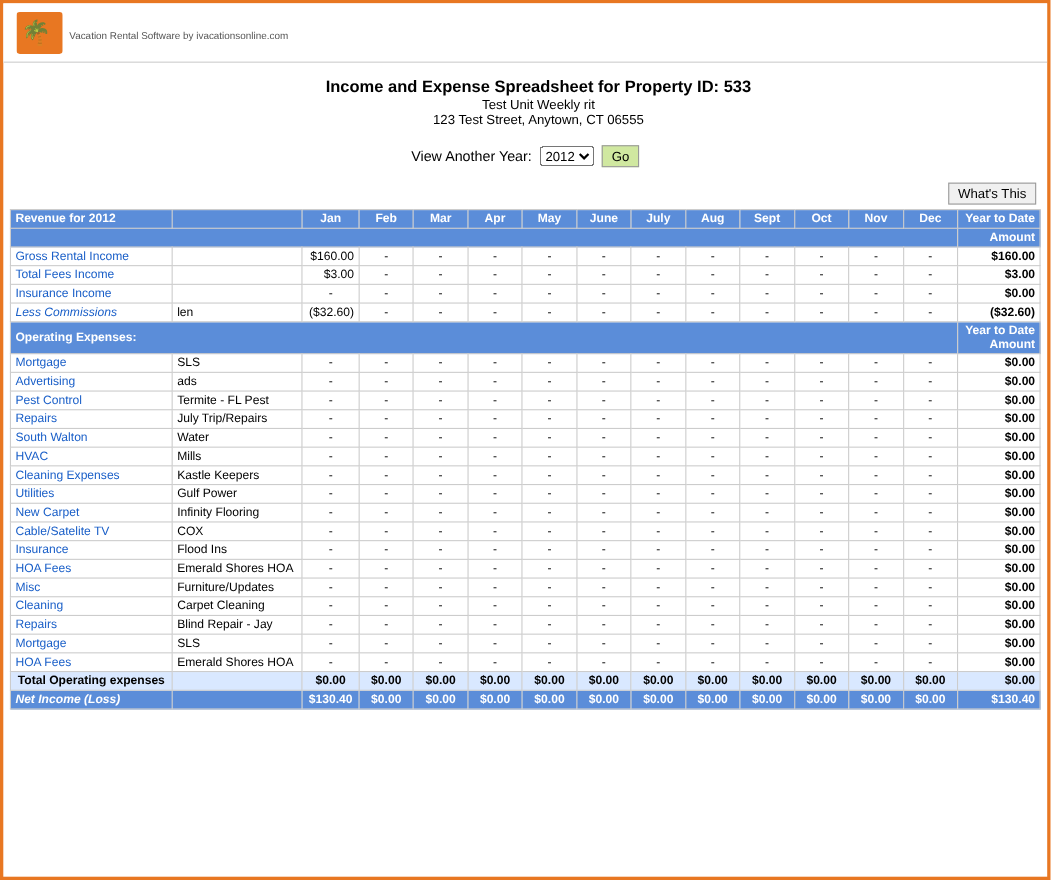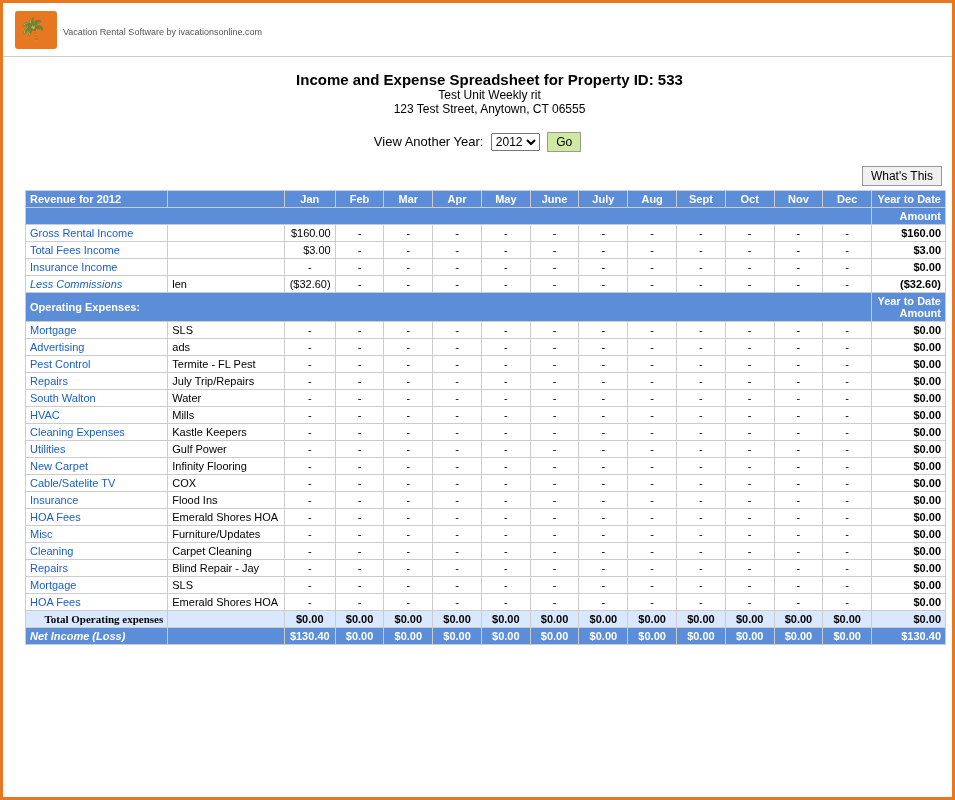--- a/index.html
+++ b/index.html
@@ -74,21 +74,21 @@
     .data-row td { background: #fff; }
     .data-row td.label { color: #1a5fc8; font-style: normal; }
     .data-row td.label-italic { color: #1a5fc8; font-style: italic; }
     .data-row td.center { text-align: center; }
     .data-row td.right { text-align: right; }
     .total-row td {
       background: #d9e8ff;
       font-weight: bold;
       text-align: center;
     }
-    .total-row td.left { text-align: right; font-family: Liberation Serif, serif; }
+    .total-row td.left { text-align: center; }
     .col-name { width: 140px; }
     .col-vendor { width: 110px; }
     .col-month { width: 48px; text-align: center; }
     .col-ytd { width: 72px; text-align: right; }
   </style>
 </head>
 <body>
 
 <div id="header">
   <div style="margin-right:6px;">
@@ -116,21 +116,21 @@
     <option>2011</option>
     <option>2013</option>
   </select>
   <button>Go</button>
 </div>
 
 <div id="whats-this-row" style="text-align:right;padding:0 10px 4px 10px;">
   <button style="font-size:12px;padding:2px 8px;background:#f0f0f0;border:1px solid #999;cursor:pointer;">What's This</button>
 </div>
 
-<div style="padding:0 6px 10px 22px;">
+<div style="padding:0 6px 10px 6px;">
 <table>
 
   <tbody>
         <tr class="header-row">
     <th class="left col-name">Revenue for 2012</th>
     <th class="col-vendor"></th>
     <th class="col-month">Jan</th>
     <th class="col-month">Feb</th>
     <th class="col-month">Mar</th>
     <th class="col-month">Apr</th>

